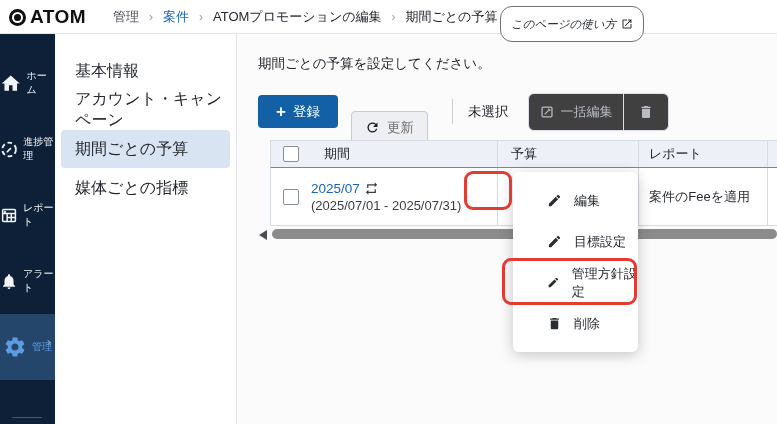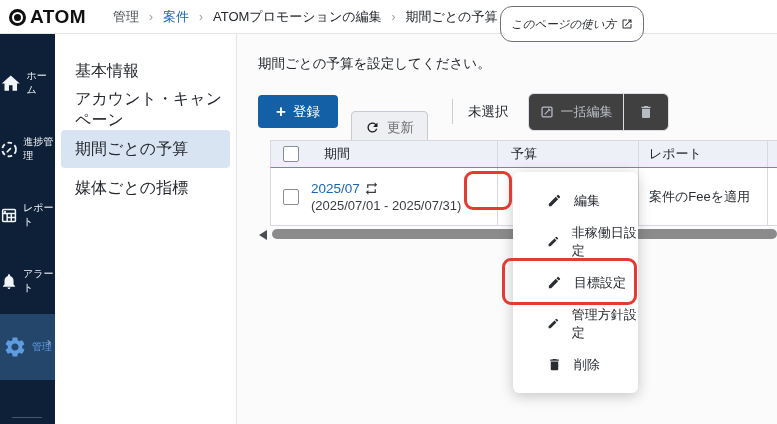--- a/index.html
+++ b/index.html
@@ -240,26 +240,20 @@
     <div class="menu-item">
       <svg width="15" height="15" viewBox="0 0 24 24" fill="#2a2e33">
           <path d="M3 17.25V21h3.75L17.81 9.94l-3.75-3.75L3 17.25zM20.71 7.04a.996.996 0 0 0 0-1.41l-2.34-2.34a.996.996 0 0 0-1.41 0l-1.83 1.83 3.75 3.75 1.83-1.83z"></path>
         </svg>
       <span>編集</span>
     </div>
     <div class="menu-item">
       <svg width="15" height="15" viewBox="0 0 24 24" fill="#2a2e33">
           <path d="M3 17.25V21h3.75L17.81 9.94l-3.75-3.75L3 17.25zM20.71 7.04a.996.996 0 0 0 0-1.41l-2.34-2.34a.996.996 0 0 0-1.41 0l-1.83 1.83 3.75 3.75 1.83-1.83z"></path>
         </svg>
-      <span>非稼働日設定</span>
-    </div>
-    <div class="menu-item">
-      <svg width="15" height="15" viewBox="0 0 24 24" fill="#2a2e33">
-          <path d="M3 17.25V21h3.75L17.81 9.94l-3.75-3.75L3 17.25zM20.71 7.04a.996.996 0 0 0 0-1.41l-2.34-2.34a.996.996 0 0 0-1.41 0l-1.83 1.83 3.75 3.75 1.83-1.83z"></path>
-        </svg>
       <span>目標設定</span>
     </div>
     <div class="menu-item">
       <svg width="15" height="15" viewBox="0 0 24 24" fill="#2a2e33">
           <path d="M3 17.25V21h3.75L17.81 9.94l-3.75-3.75L3 17.25zM20.71 7.04a.996.996 0 0 0 0-1.41l-2.34-2.34a.996.996 0 0 0-1.41 0l-1.83 1.83 3.75 3.75 1.83-1.83z"></path>
         </svg>
       <span>管理方針設定</span>
     </div>
     <div class="menu-item">
       <svg width="15" height="15" viewBox="0 0 24 24" fill="#2a2e33">

